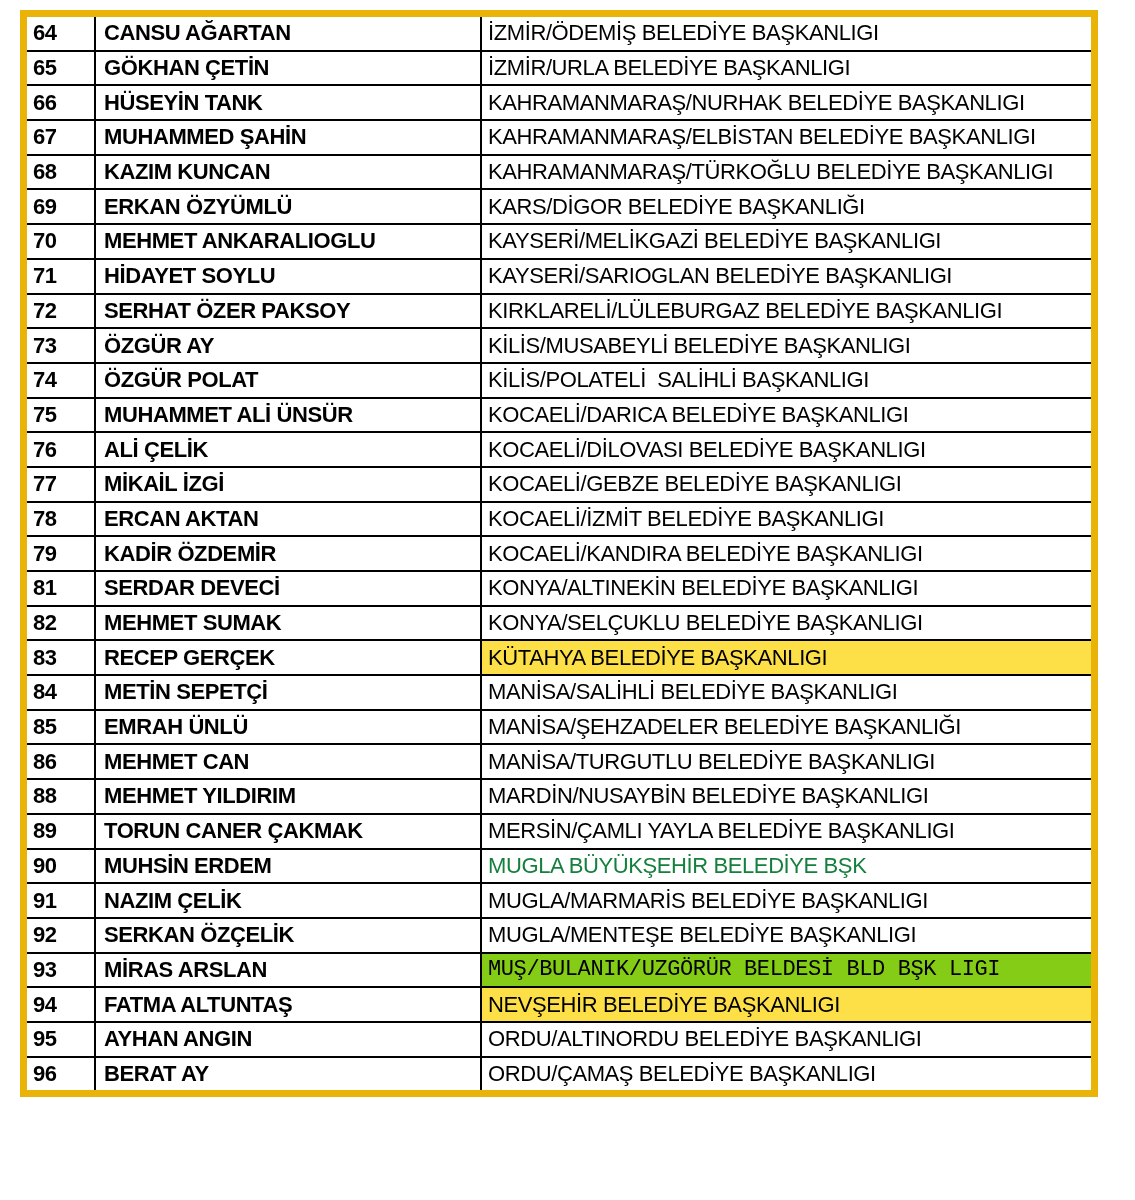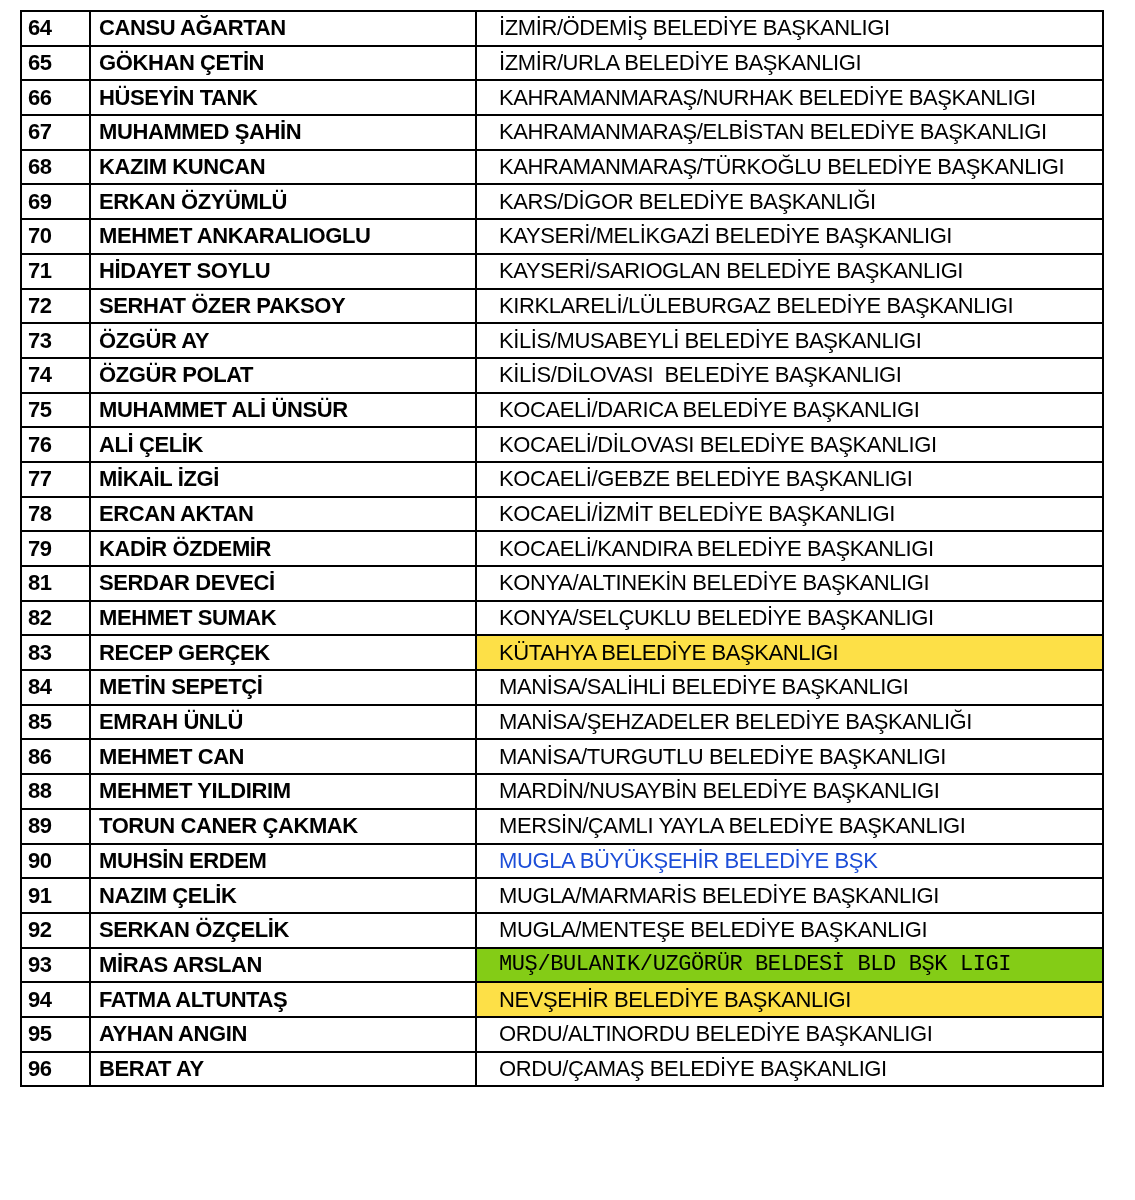--- a/index.html
+++ b/index.html
@@ -17,21 +17,21 @@
     height: 1200px;
     background: #ffffff;
   }
   table.roster {
     position: absolute;
     left: 20px;
     top: 10px;
     border-collapse: collapse;
     table-layout: fixed;
     width: 1037px;
-    border: 1px solid #eab308;
+    border: 7px solid #eab308;
   }
   table.roster td {
     border: 2px solid #000000;
     height: 30.7px;
     vertical-align: middle;
     white-space: pre;
     overflow: hidden;
     color: #000000;
     letter-spacing: -0.4px;
   }
@@ -45,25 +45,25 @@
     width: 375px;
     font-weight: bold;
     font-size: 22px;
     padding-left: 8px;
     margin-left: 20px;
   }
   td.office {
     width: 602px;
     font-weight: normal;
     font-size: 22px;
-    padding-left: 22px;
+    padding-left: 6px;
   }
   td.office.hl-green { background: #fde047; }
   td.office.hl-blue  { background: #84cc16; font-family: Liberation Mono, monospace; }
-  td.office.red-text { color: #1d4ed8; border-radius: 9px; }
+  td.office.red-text { color: #15803d; border-radius: 9px; }
 </style>
 </head>
 <body>
 
 <div class="page">
   <table class="roster">
     <tbody>
         <tr>
           <td class="num">64</td>
           <td class="name">CANSU AĞARTAN</td>
@@ -110,21 +110,21 @@
           <td class="office">KIRKLARELİ/LÜLEBURGAZ BELEDİYE BAŞKANLIGI</td>
         </tr>
         <tr>
           <td class="num">73</td>
           <td class="name">ÖZGÜR AY</td>
           <td class="office">KİLİS/MUSABEYLİ BELEDİYE BAŞKANLIGI</td>
         </tr>
         <tr>
           <td class="num">74</td>
           <td class="name">ÖZGÜR POLAT</td>
-          <td class="office">KİLİS/DİLOVASI  BELEDİYE BAŞKANLIGI</td>
+          <td class="office">KİLİS/POLATELİ  SALİHLİ BAŞKANLIGI</td>
         </tr>
         <tr>
           <td class="num">75</td>
           <td class="name">MUHAMMET ALİ ÜNSÜR</td>
           <td class="office">KOCAELİ/DARICA BELEDİYE BAŞKANLIGI</td>
         </tr>
         <tr>
           <td class="num">76</td>
           <td class="name">ALİ ÇELİK</td>
           <td class="office">KOCAELİ/DİLOVASI BELEDİYE BAŞKANLIGI</td>

